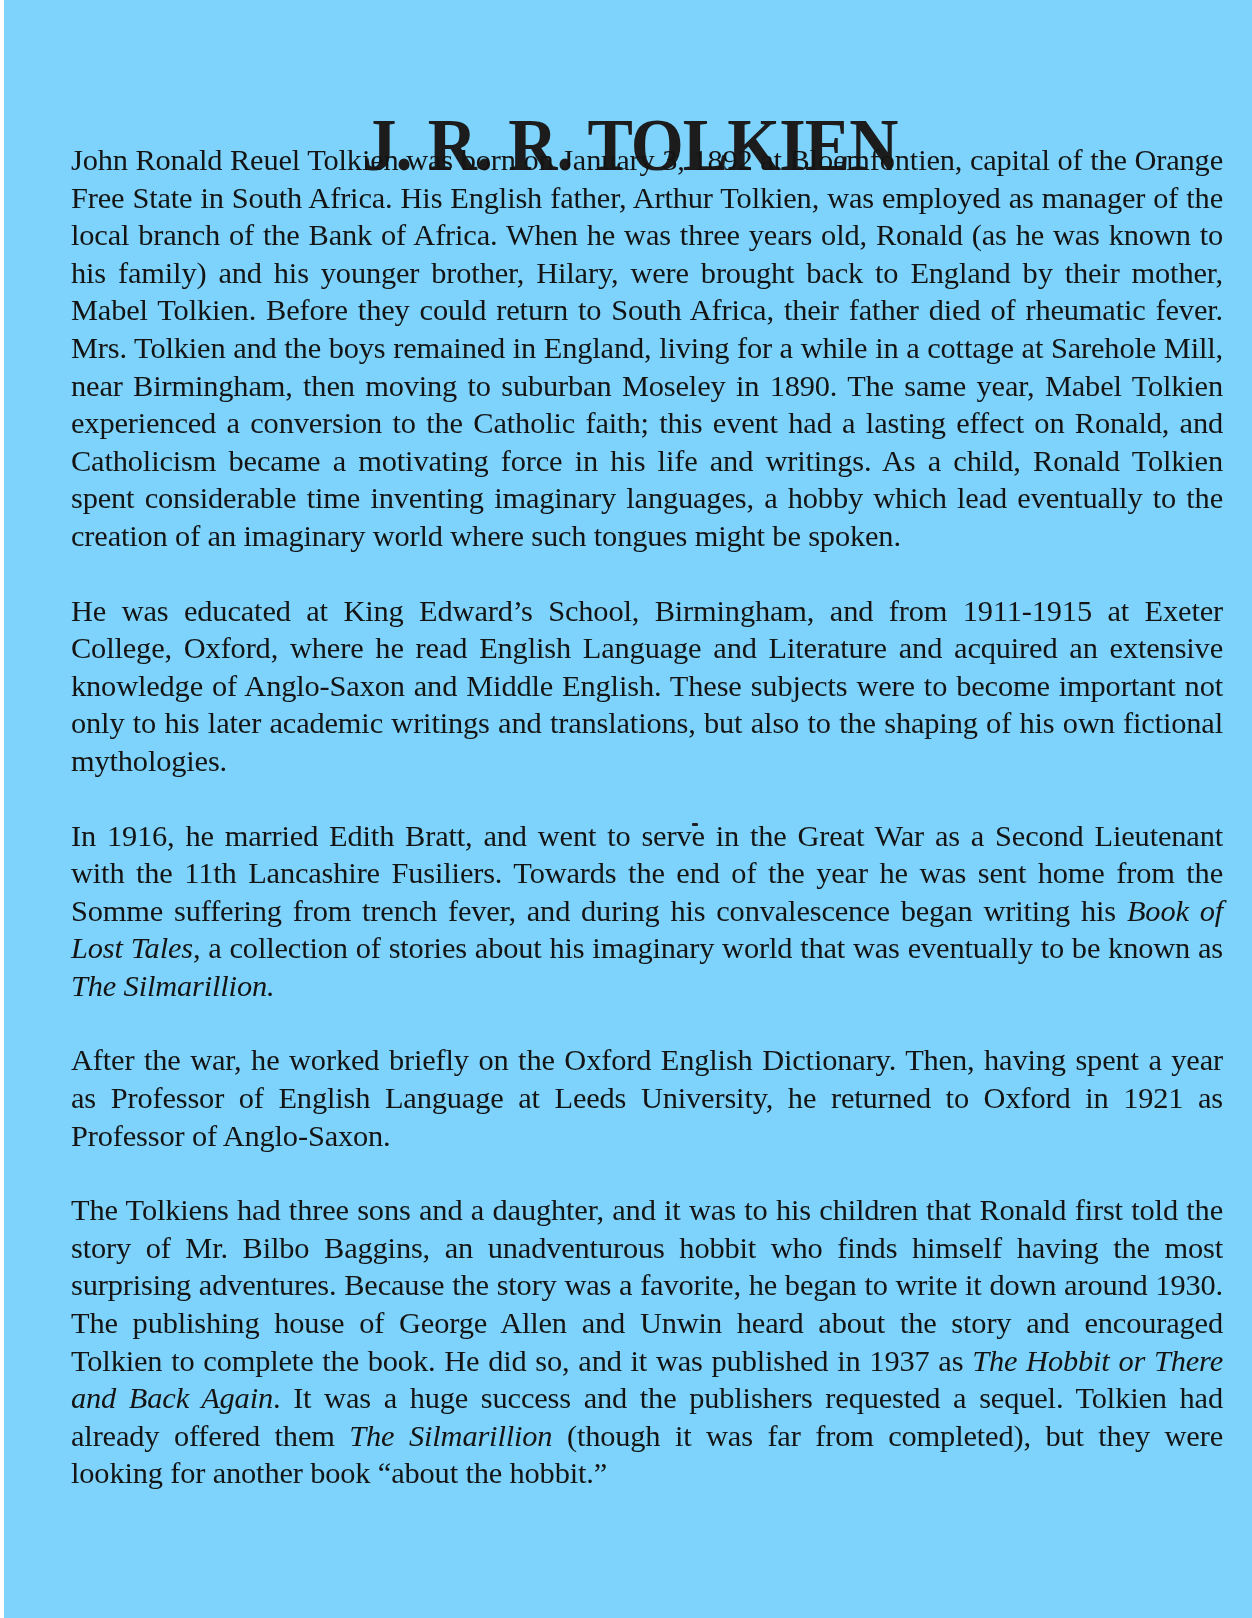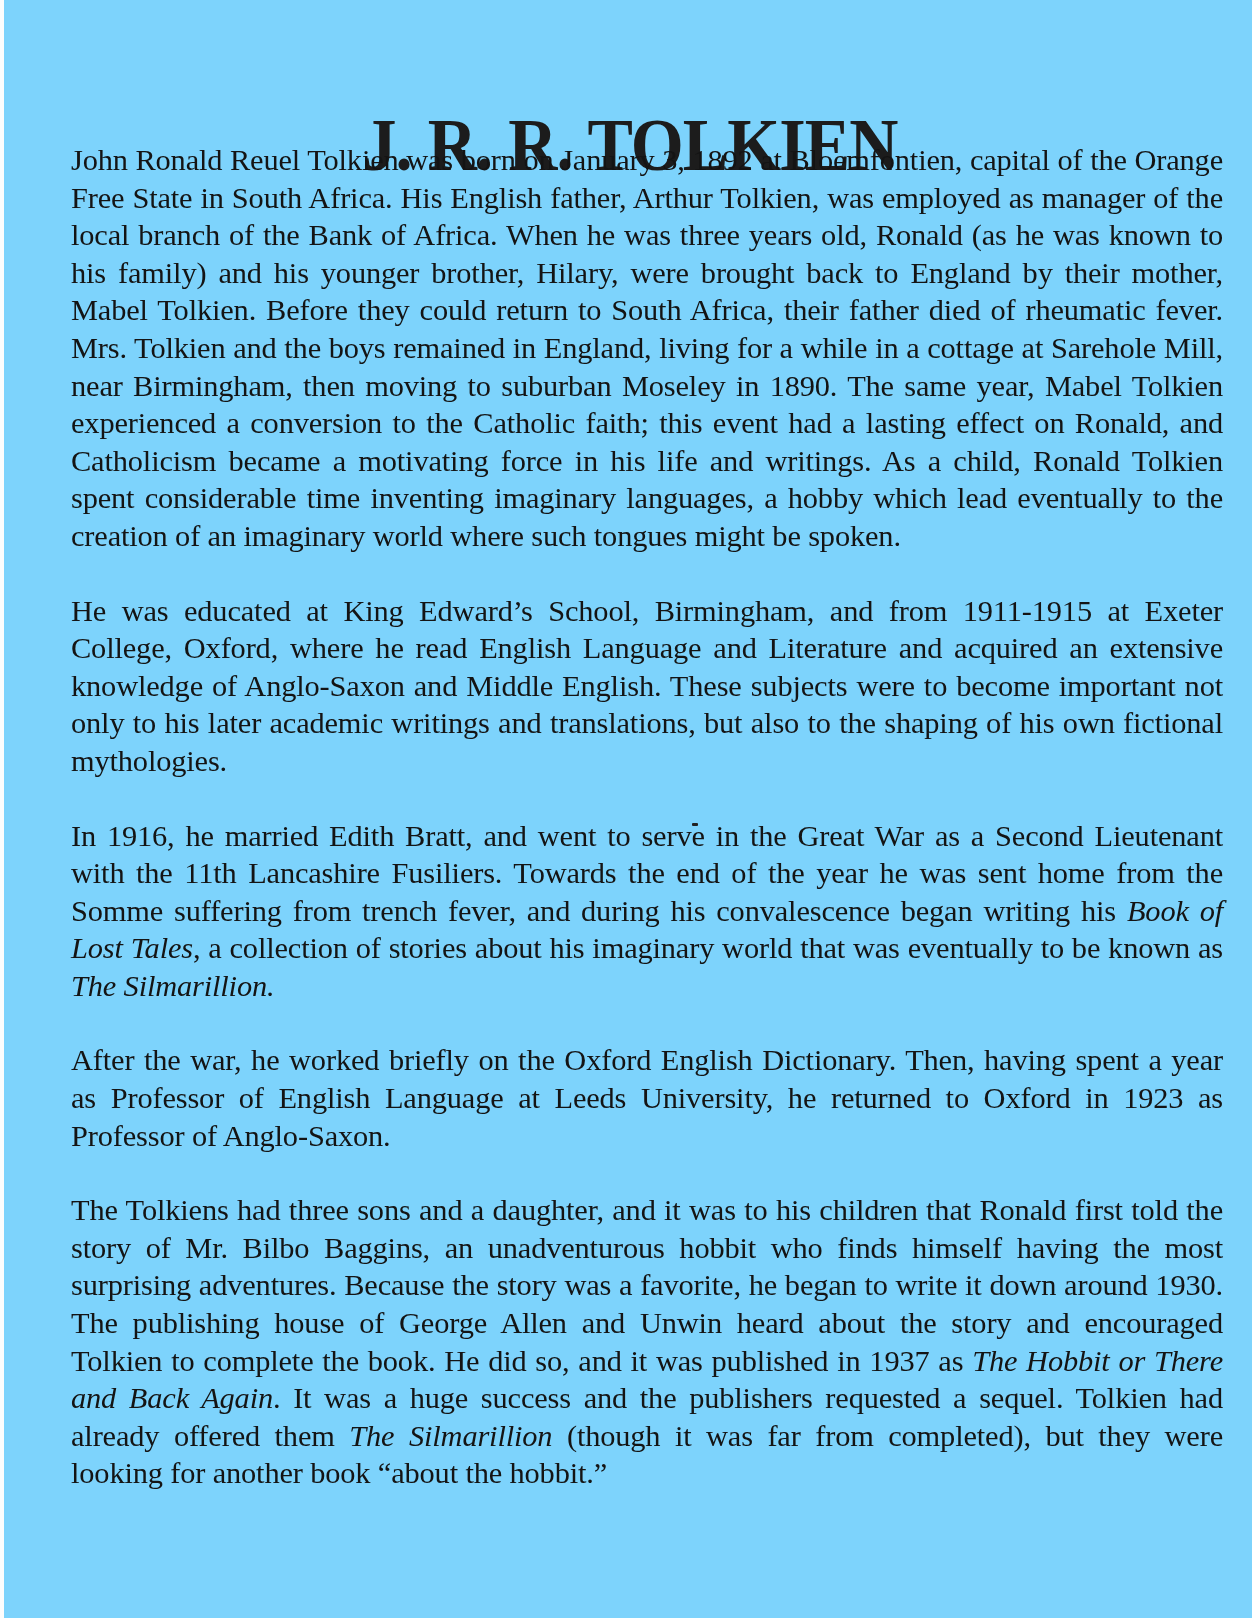--- a/index.html
+++ b/index.html
@@ -74,20 +74,20 @@
       <span>John Ronald Reuel Tolkien was born on January 3, 1892 at Bloemfontien, capital of the Orange Free State in South Africa. His English father, Arthur Tolkien, was employed as manager of the local branch of the Bank of Africa. When he was three years old, Ronald (as he was known to his family) and his younger brother, Hilary, were brought back to England by their mother, Mabel Tolkien. Before they could return to South Africa, their father died of rheumatic fever. Mrs. Tolkien and the boys remained in England, living for a while in a cottage at Sarehole Mill, near Birmingham, then moving to suburban Moseley in 1890. The same year, Mabel Tolkien experienced a conversion to the Catholic faith; this event had a lasting effect on Ronald, and Catholicism became a motivating force in his life and writings. As a child, Ronald Tolkien spent considerable time inventing imaginary languages, a hobby which lead eventually to the creation of an imaginary world where such tongues might be spoken.</span>
     </p>
 
     <p class="para">
       <span>He was educated at King Edward’s School, Birmingham, and from 1911-1915 at Exeter College, Oxford, where he read English Language and Literature and acquired an extensive knowledge of Anglo-Saxon and Middle English. These subjects were to become important not only to his later academic writings and translations, but also to the shaping of his own fictional mythologies.</span>
     </p>
 
     <p class="para"><span>In 1916, he married Edith Bratt, and went to serve in the Great War as a Second Lieutenant with the 11th Lancashire Fusiliers. Towards the end of the year he was sent home from the Somme suffering from trench fever, and during his convalescence began writing his </span><span class="it">Book of Lost Tales</span><span>, a collection of stories about his imaginary world that was eventually to be known as </span><span class="bi">The Silmarillion.</span></p>
 
     <p class="para">
-      <span>After the war, he worked briefly on the Oxford English Dictionary. Then, having spent a year as Professor of English Language at Leeds University, he returned to Oxford in 1923 as Professor of Anglo-Saxon.</span>
+      <span>After the war, he worked briefly on the Oxford English Dictionary. Then, having spent a year as Professor of English Language at Leeds University, he returned to Oxford in 1921 as Professor of Anglo-Saxon.</span>
     </p>
 
     <p class="para"><span>The Tolkiens had three sons and a daughter, and it was to his children that Ronald first told the story of Mr. Bilbo Baggins, an unadventurous hobbit who finds himself having the most surprising adventures. Because the story was a favorite, he began to write it down around 1930. The publishing house of George Allen and Unwin heard about the story and encouraged Tolkien to complete the book. He did so, and it was published in 1937 as </span><span class="it">The Hobbit or There and Back Again</span><span>. It was a huge success and the publishers requested a sequel. Tolkien had already offered them </span><span class="it">The Silmarillion</span><span> (though it was far from completed), but they were looking for another book “about the hobbit.”</span></p>
   </div>
 
   <div class="speck" style="left:688px; top:823px;"></div>
 </div>
 
 </body></html>

